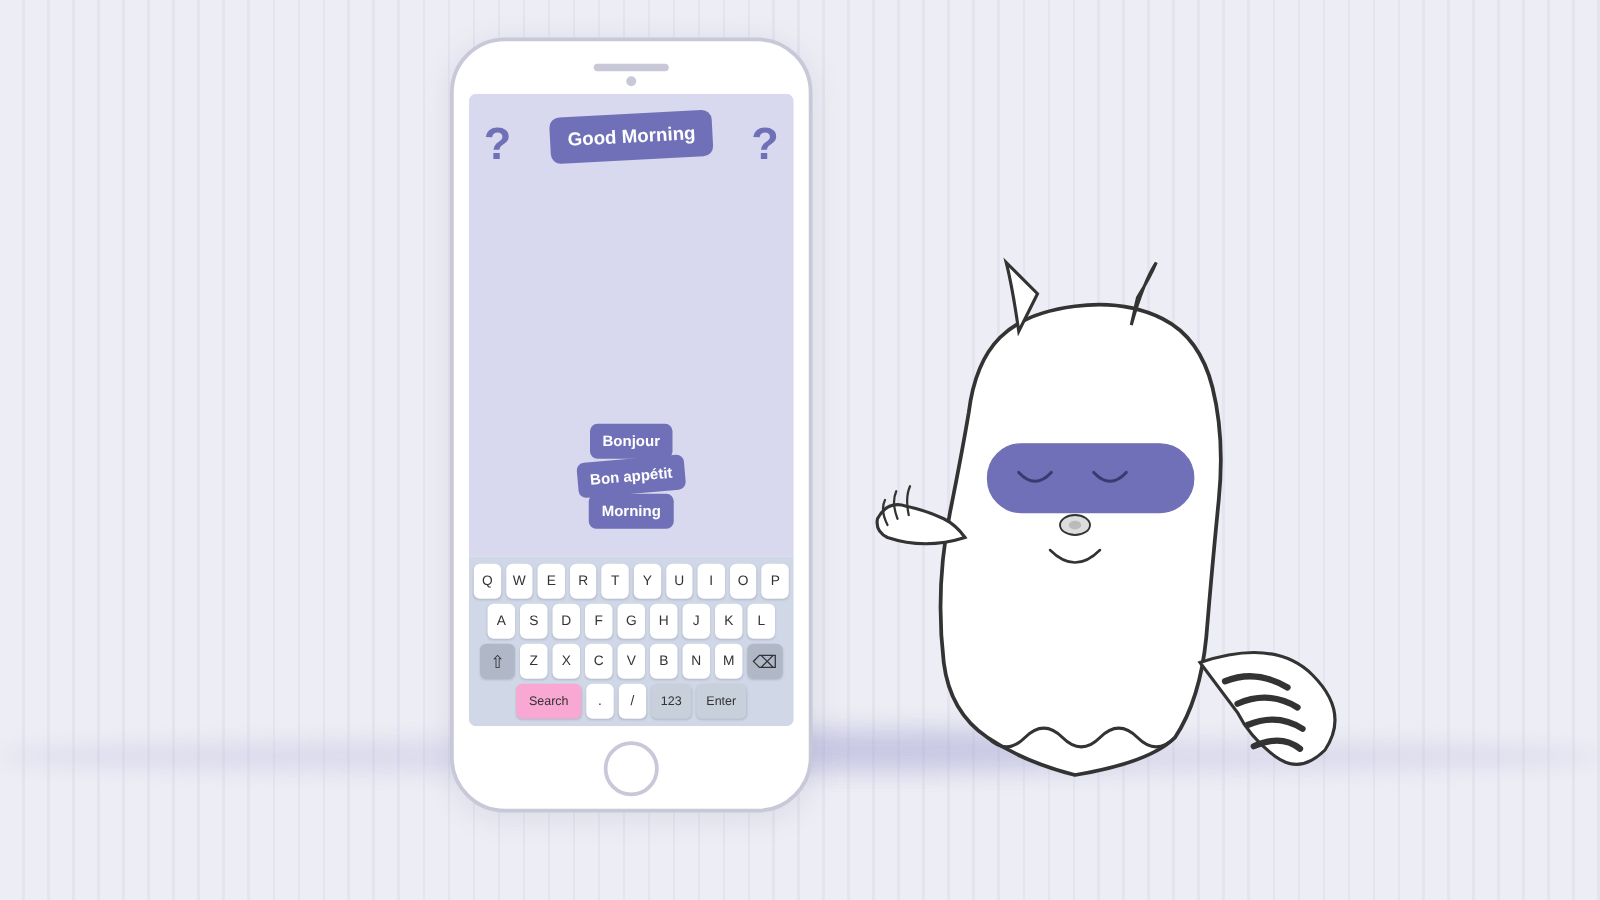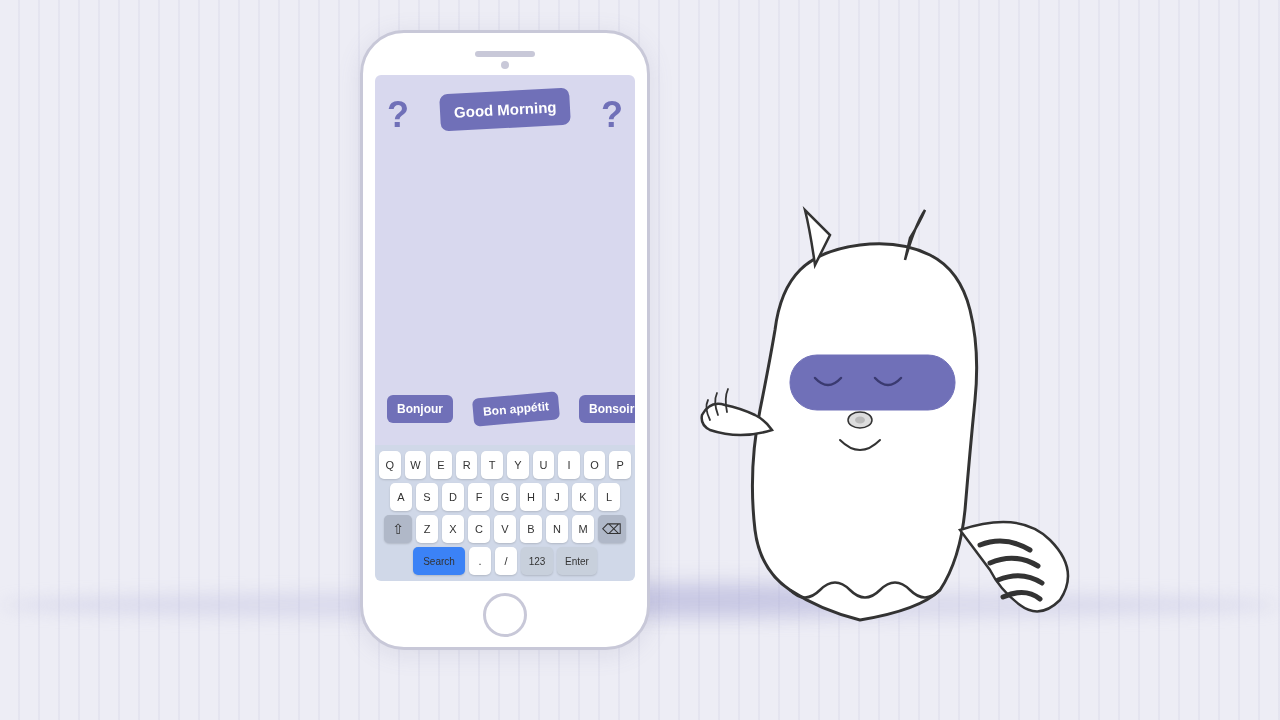--- a/index.html
+++ b/index.html
@@ -130,25 +130,26 @@
       font-size: 15px;
       font-weight: 600;
       text-align: center;
       transform: rotate(-3deg);
       margin-top: 4px;
     }
 
     
     .answer-row {
       display: flex;
-      gap: 20px;
+      gap: 0;
       margin-top: auto;
       margin-bottom: 4px;
       padding-bottom: 6px;
       align-items: center;
+      flex-direction: column;
     }
 
     .answer-card {
       background: #7070b8;
       color: white;
       border-radius: 6px;
       padding: 7px 10px;
       font-size: 12px;
       font-weight: 600;
       text-align: center;
@@ -203,21 +204,21 @@
     .kb-bottom-row {
       display: flex;
       justify-content: center;
       gap: 4px;
       margin-bottom: 2px;
     }
 
     .kb-key.search-key {
       width: 52px;
       font-size: 11px;
-      background: #3b82f6;
+      background: #f9a8d4;
     }
 
     .kb-key.dot-key {
       width: 22px;
     }
 
     .kb-key.slash-key {
       width: 22px;
     }
 
@@ -285,21 +286,21 @@
       </div>
 
       <div class="answer-row">
         <div class="answer-card">
           <span>Bonjour</span>
         </div>
         <div class="answer-card rotated">
           <span>Bon appétit</span>
         </div>
         <div class="answer-card">
-          <span>Bonsoir</span>
+          <span>Morning</span>
         </div>
       </div>
     </div>
 
     <div class="keyboard-area">
 
       <div class="kb-row">
         <div class="kb-key">
             <span>Q</span>
           </div>

